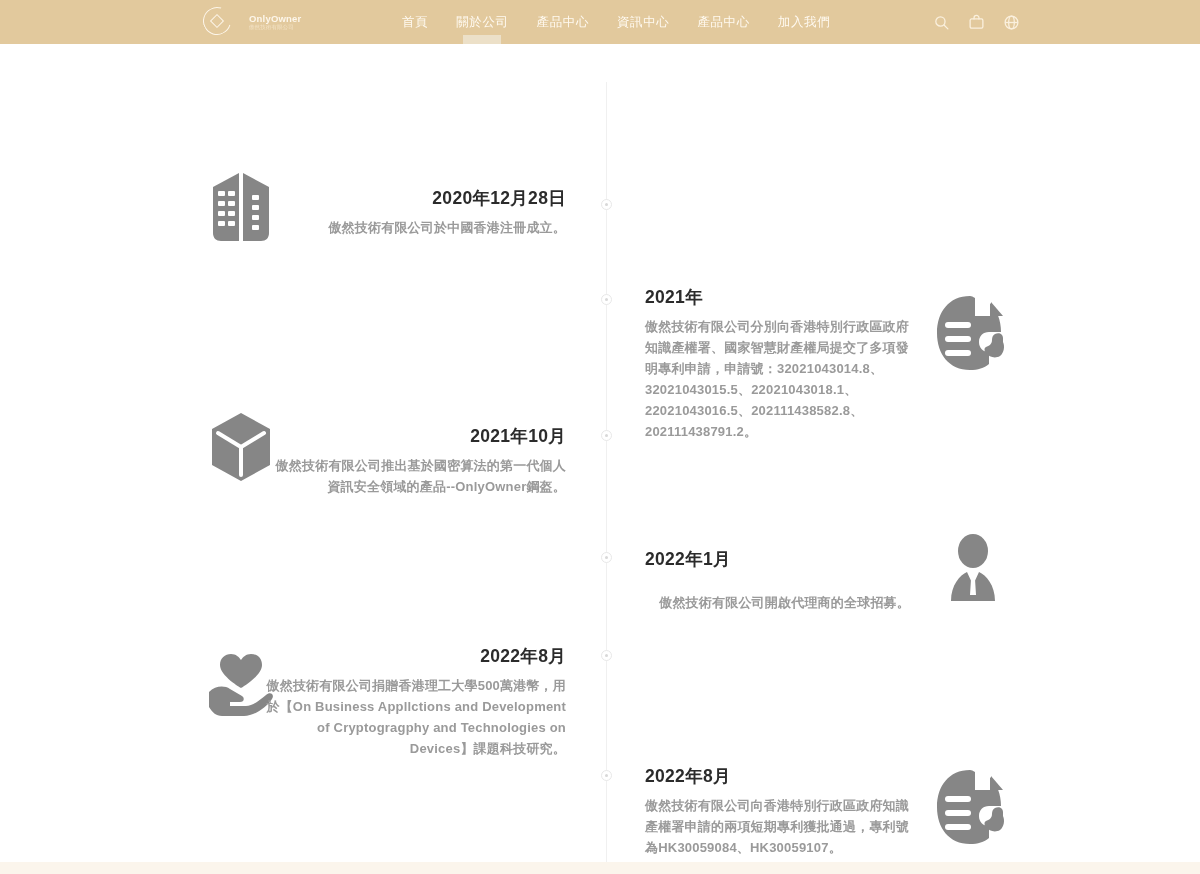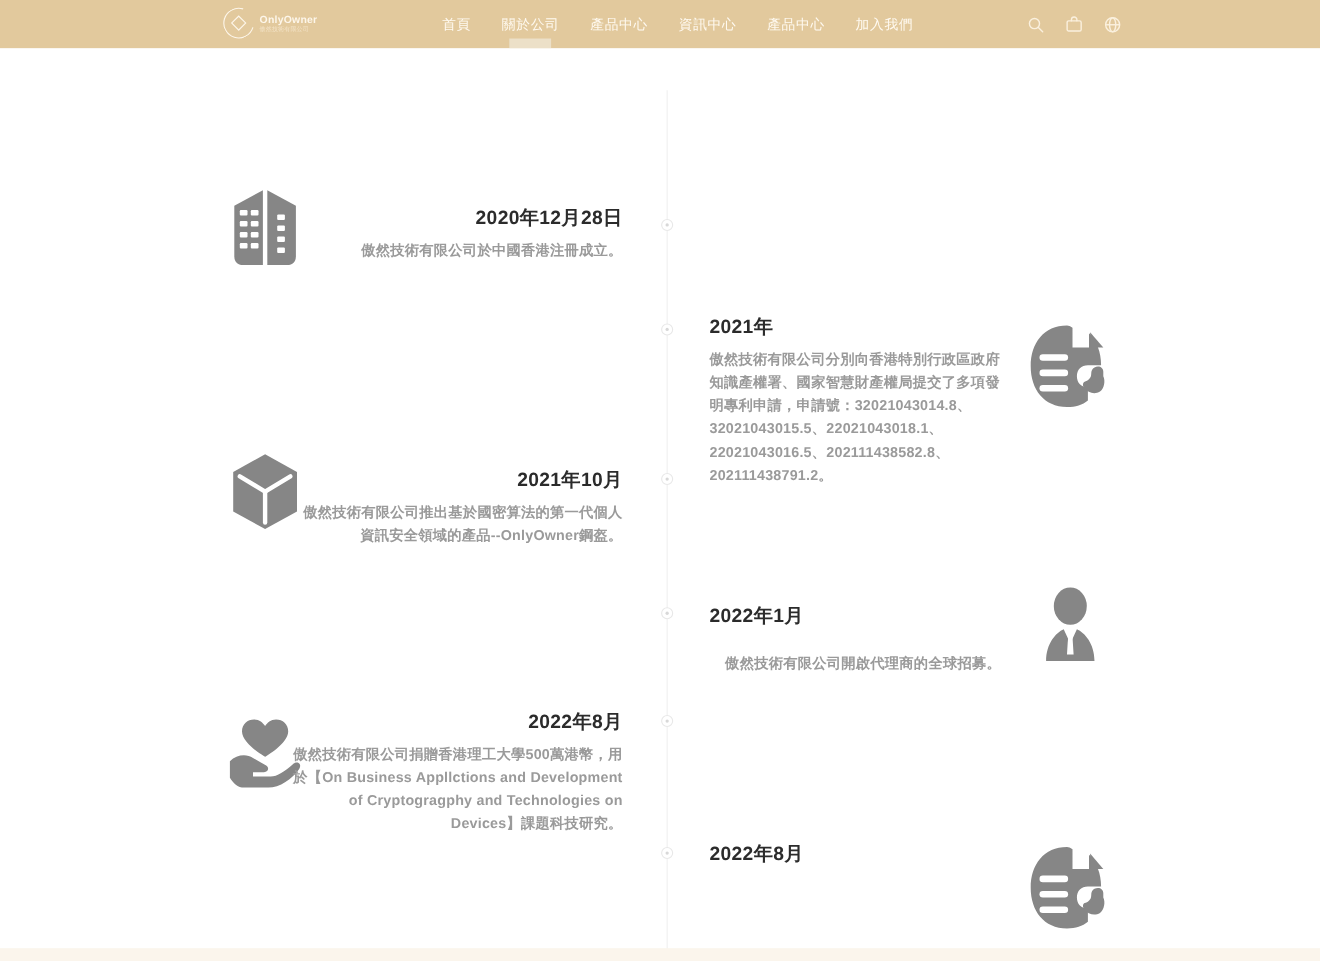--- a/index.html
+++ b/index.html
@@ -13,21 +13,21 @@
   
   .header {
     position: relative;
     width: 1200px; height: 44px;
     background: #e2c99d;
     display: flex; align-items: center;
   }
   .logo {
     position: absolute; left: 203px; top: 4px;
     width: 72px; height: 36px;
-    display: flex; align-items: center; gap: 3px;
+    display: flex; align-items: center; gap: 16px;
   }
   .logo-mark { position: relative; width: 30px; height: 30px; flex: none; }
   .logo-mark .ring {
     position: absolute; left: 0; top: 0; width: 28px; height: 28px;
     border: 1.6px solid #fdf6ea; border-radius: 50%;
     border-right-color: transparent;
     transform: rotate(-28deg);
   }
   .logo-mark .diamond {
     position: absolute; left: 9px; top: 9px; width: 10px; height: 10px;
@@ -275,17 +275,18 @@
         <path d="M70 44 C70 40 66 38 62 40 C60 41 59 43 59 46 C59 50 56 52 53 53 C51 54 51 57 53 59 C56 63 62 65 67 62 C71 59 72 52 70 48 Z"></path>
         <g fill="#ffffff">
           <rect x="12" y="28" width="26" height="6" rx="3"></rect>
           <rect x="12" y="42" width="26" height="6" rx="3"></rect>
           <rect x="12" y="56" width="26" height="6" rx="3"></rect>
         </g>
       </svg>
     </div>
     <div class="txt left-al" style="left:645px;top:22px;width:265px;">
       <div class="date">2022年8月</div>
+      <div class="desc">傲然技術有限公司向香港特別行政區政府知識產權署申請的兩項短期專利獲批通過，專利號為HK30059084、HK30059107。</div>
     </div>
   </div>
 
   <div class="bottom-strip"></div>
 </div>
 
 </body></html>

